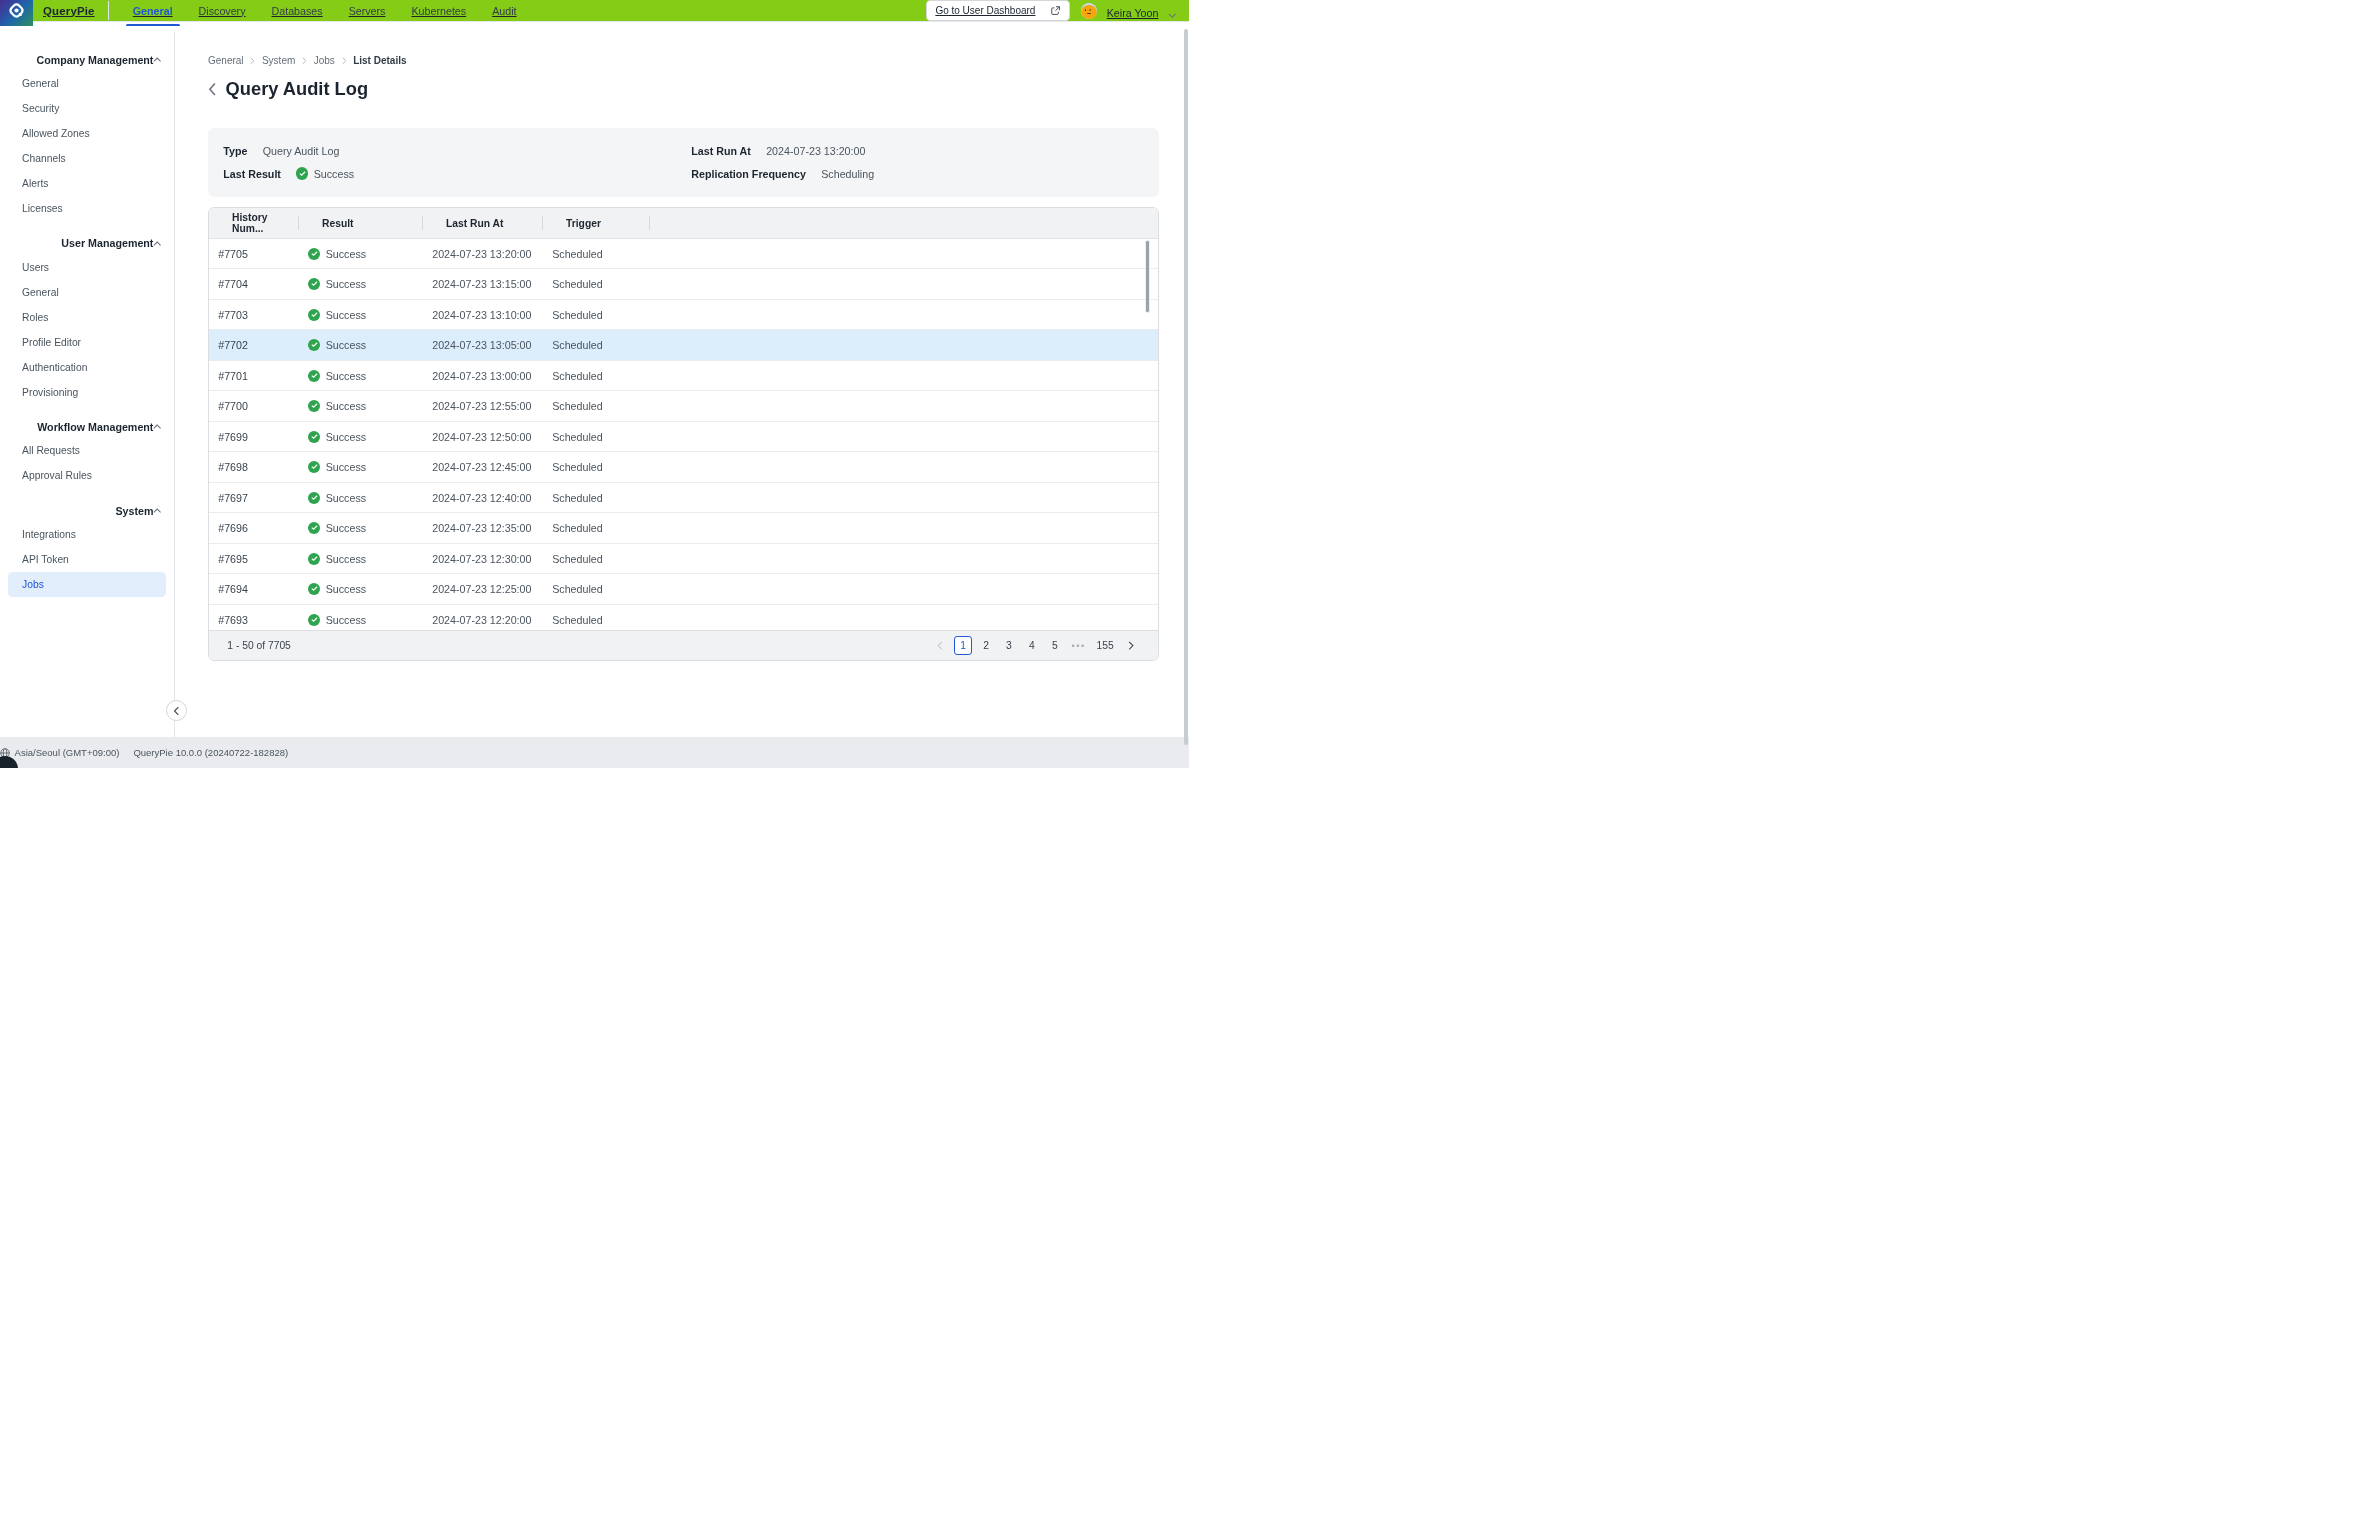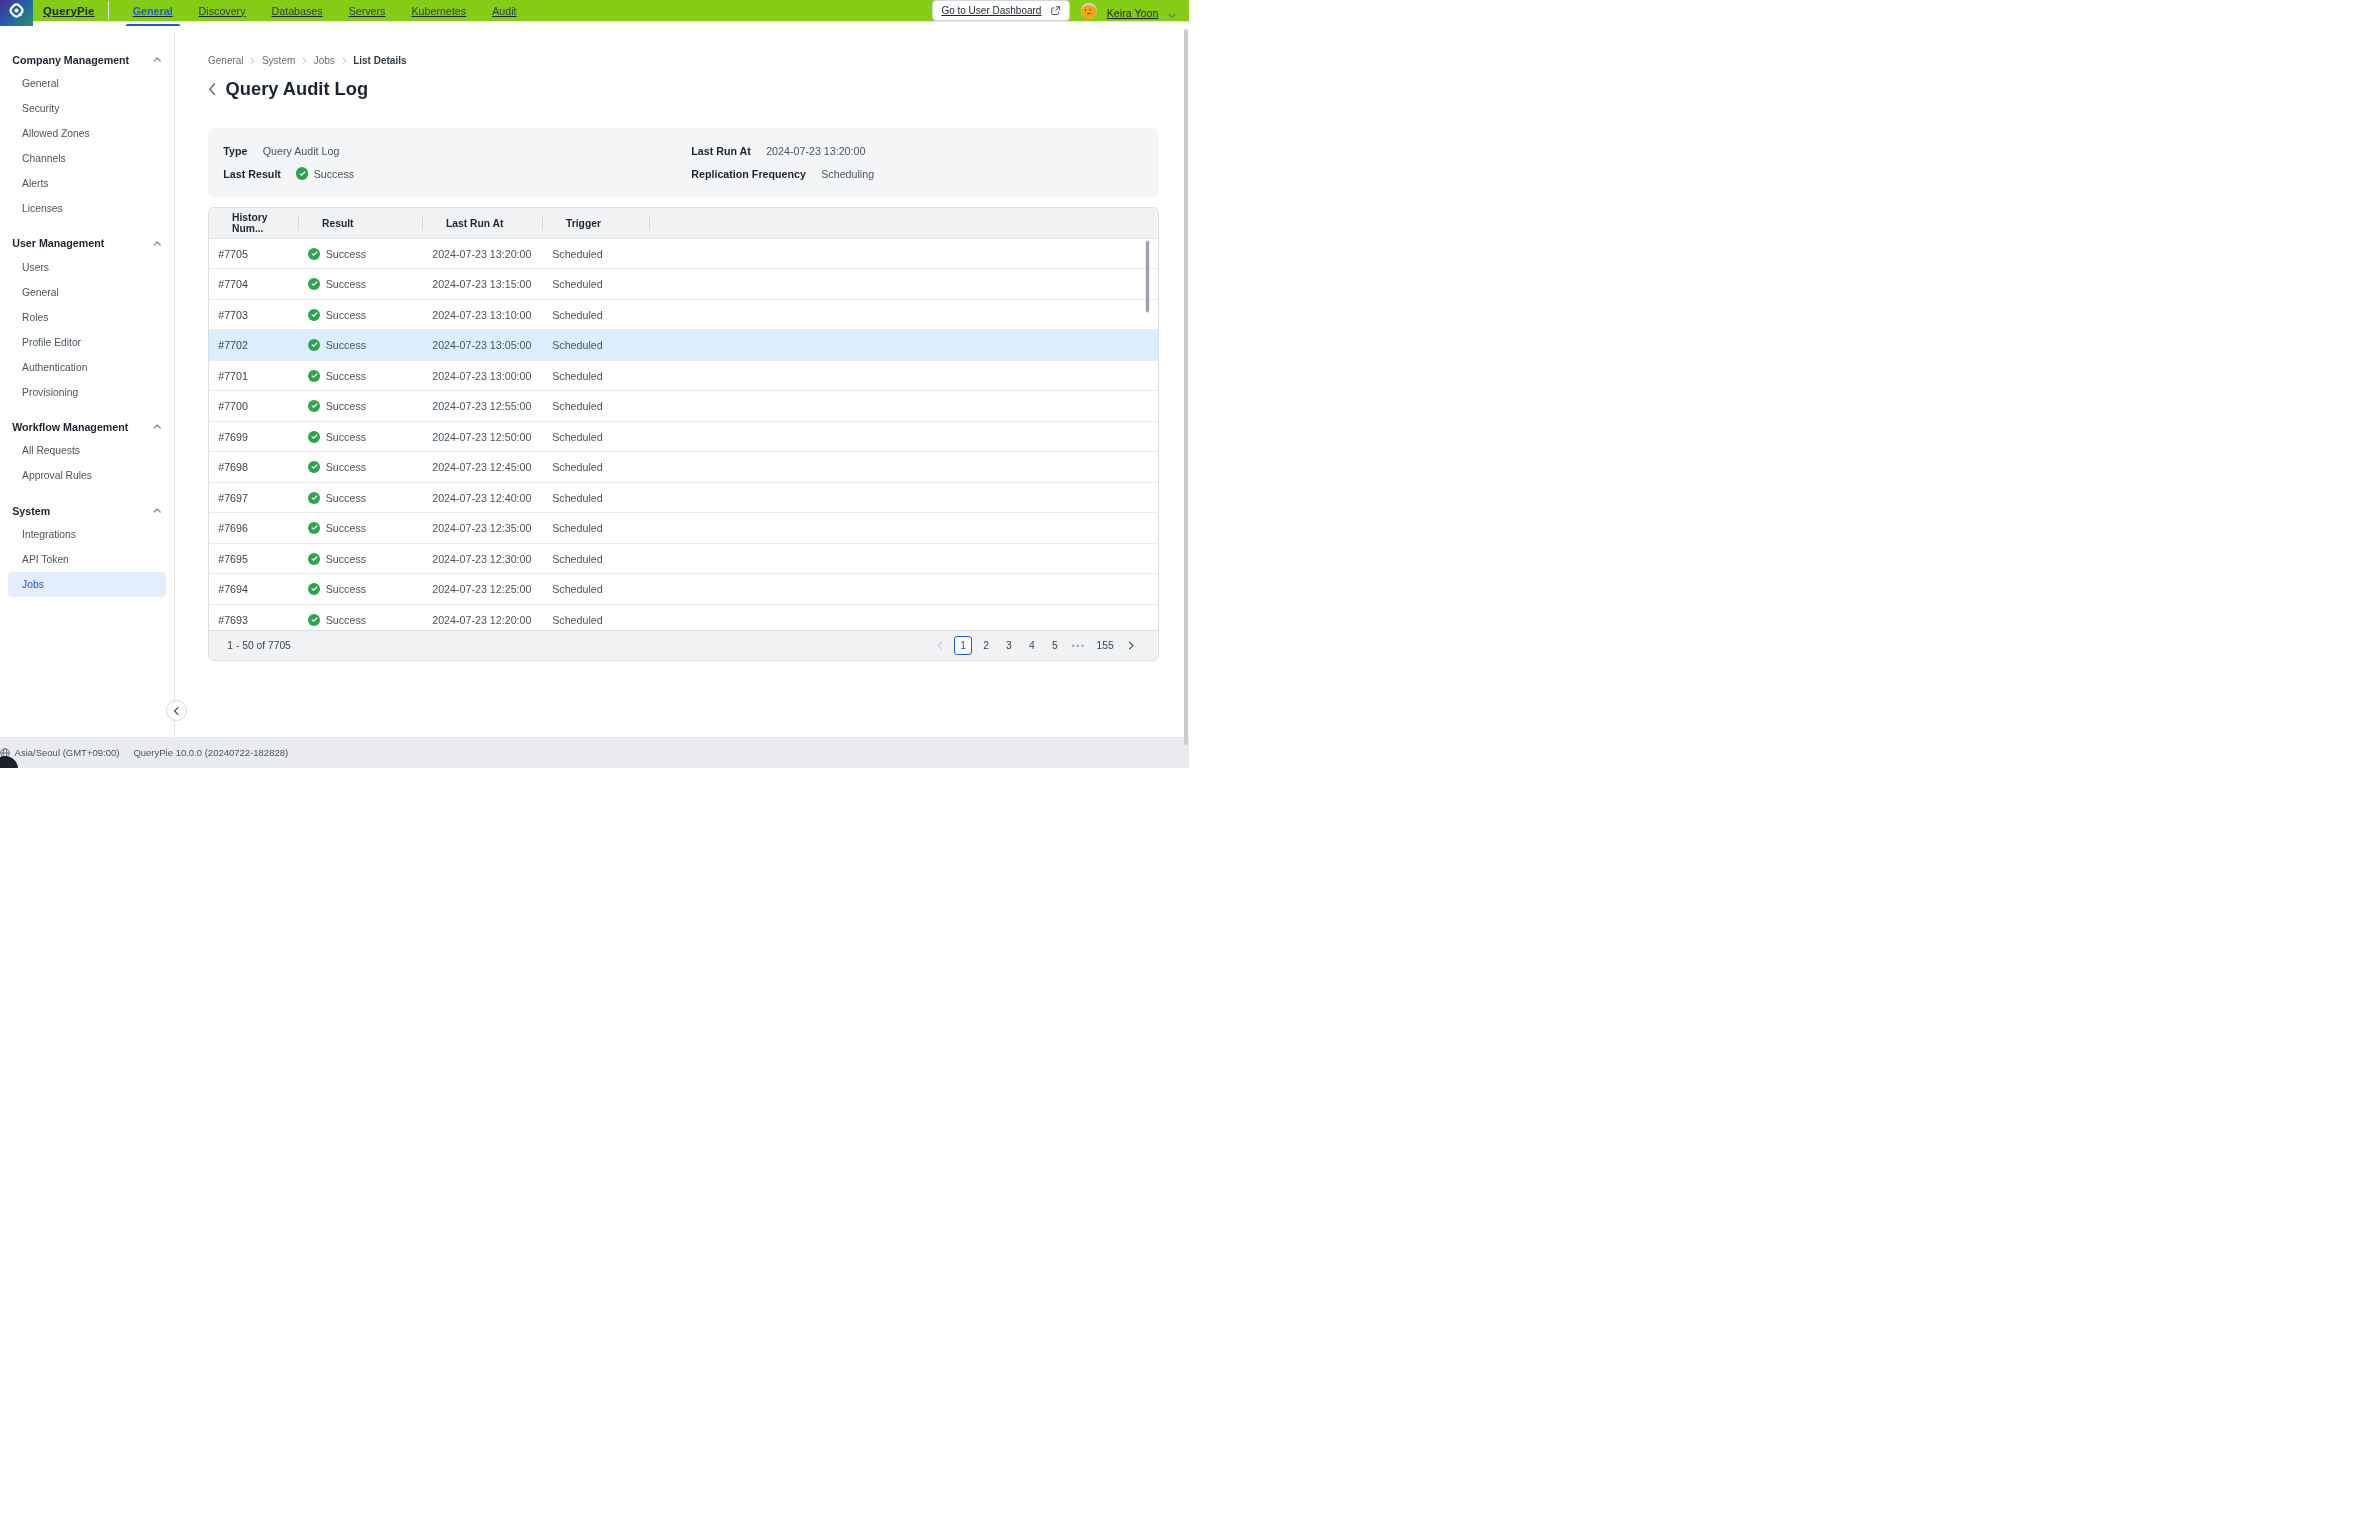--- a/index.html
+++ b/index.html
@@ -18,37 +18,37 @@
     display:flex; align-items:center; justify-content:center; }
   .brand { font-size:11.4px; font-weight:700; margin-left:10px; letter-spacing:0.2px; }
   .nav-divider { width:0.8px; height:18.3px; background:#e3e6ea; margin:0 10.7px 0 13.7px; }
   .tabs { display:flex; height:31px; }
   .tab { position:relative; display:flex; align-items:center; padding:0 13px;
     font-size:10.7px; color:#333c45; cursor:pointer; }
   .tab.active { color:#2057d3; font-weight:600; }
   .tab .underline { position:absolute; left:6.1px; right:6.1px; bottom:0; height:2.3px;
     background:#2057d3; border-radius:1.5px 1.5px 0 0; }
   .topbar-right { margin-left:auto; display:flex; align-items:center; gap:10.7px; padding-right:12.2px; }
-  .dash-btn { display:flex; align-items:center; gap:10px; border:0.8px solid #d2d6db;
+  .dash-btn { display:flex; align-items:center; gap:16px; border:0.8px solid #d2d6db;
     border-radius:4.6px; padding:3.8px 8.4px; font-size:10px; color:#1c252f; background:#fff; cursor:pointer; }
   .user { display:flex; align-items:flex-end; gap:10px; cursor:pointer; }
   .avatar { width:16px; height:16px; border-radius:50%; background:#c9d8e6; overflow:hidden; position:relative; }
   .avatar .face { position:absolute; left:0; top:2.3px; width:16px; height:16px;
     border-radius:50%; background:#f6a60b; }
   .avatar .eyes { position:absolute; top:6.9px; left:3.8px; width:1.5px; height:1.5px; border-radius:50%; background:#57370a;
     box-shadow:4.6px 0 0 #57370a; }
   .avatar .mouth { position:absolute; top:10px; left:6.1px; width:3.8px; height:1.5px;
     border-bottom:1.1px solid #57370a; border-radius:0 0 3.8px 3.8px; }
   .user-name { font-size:10.7px; color:#1c252f; }
 
   
   .sidebar { position:absolute; top:31px; left:0; width:175px; bottom:19px;
     background:#fff; border-right:0.8px solid #e3e6ea; padding-top:17px; z-index:2; }
   .side-section { margin-bottom:10.7px; }
-  .side-header { height:23px; display:flex; align-items:center; justify-content:space-between;
+  .side-header { height:23px; display:flex; align-items:center; justify-content:flex-end;
     padding:0 12.2px; font-size:10.7px; font-weight:700; color:#1c252f; cursor:pointer; }
   .side-item { height:25px; display:flex; align-items:center; padding-left:22px;
     font-size:10.3px; color:#4a545e; cursor:pointer; border-radius:4.6px; margin:0 7.6px 0 7.6px; padding-left:14.5px; }
   .side-item.active { background:#e2eefc; color:#1b54d9; }
   .collapse-btn { position:absolute; left:166px; top:700px; width:21.4px; height:21.4px;
     border-radius:50%; background:#fff; border:0.8px solid #d2d6db; display:flex;
     align-items:center; justify-content:center; z-index:6; cursor:pointer; }
 
   
   .main { position:absolute; left:176px; top:31px; right:0; bottom:19px; background:#fff; overflow:hidden; }

